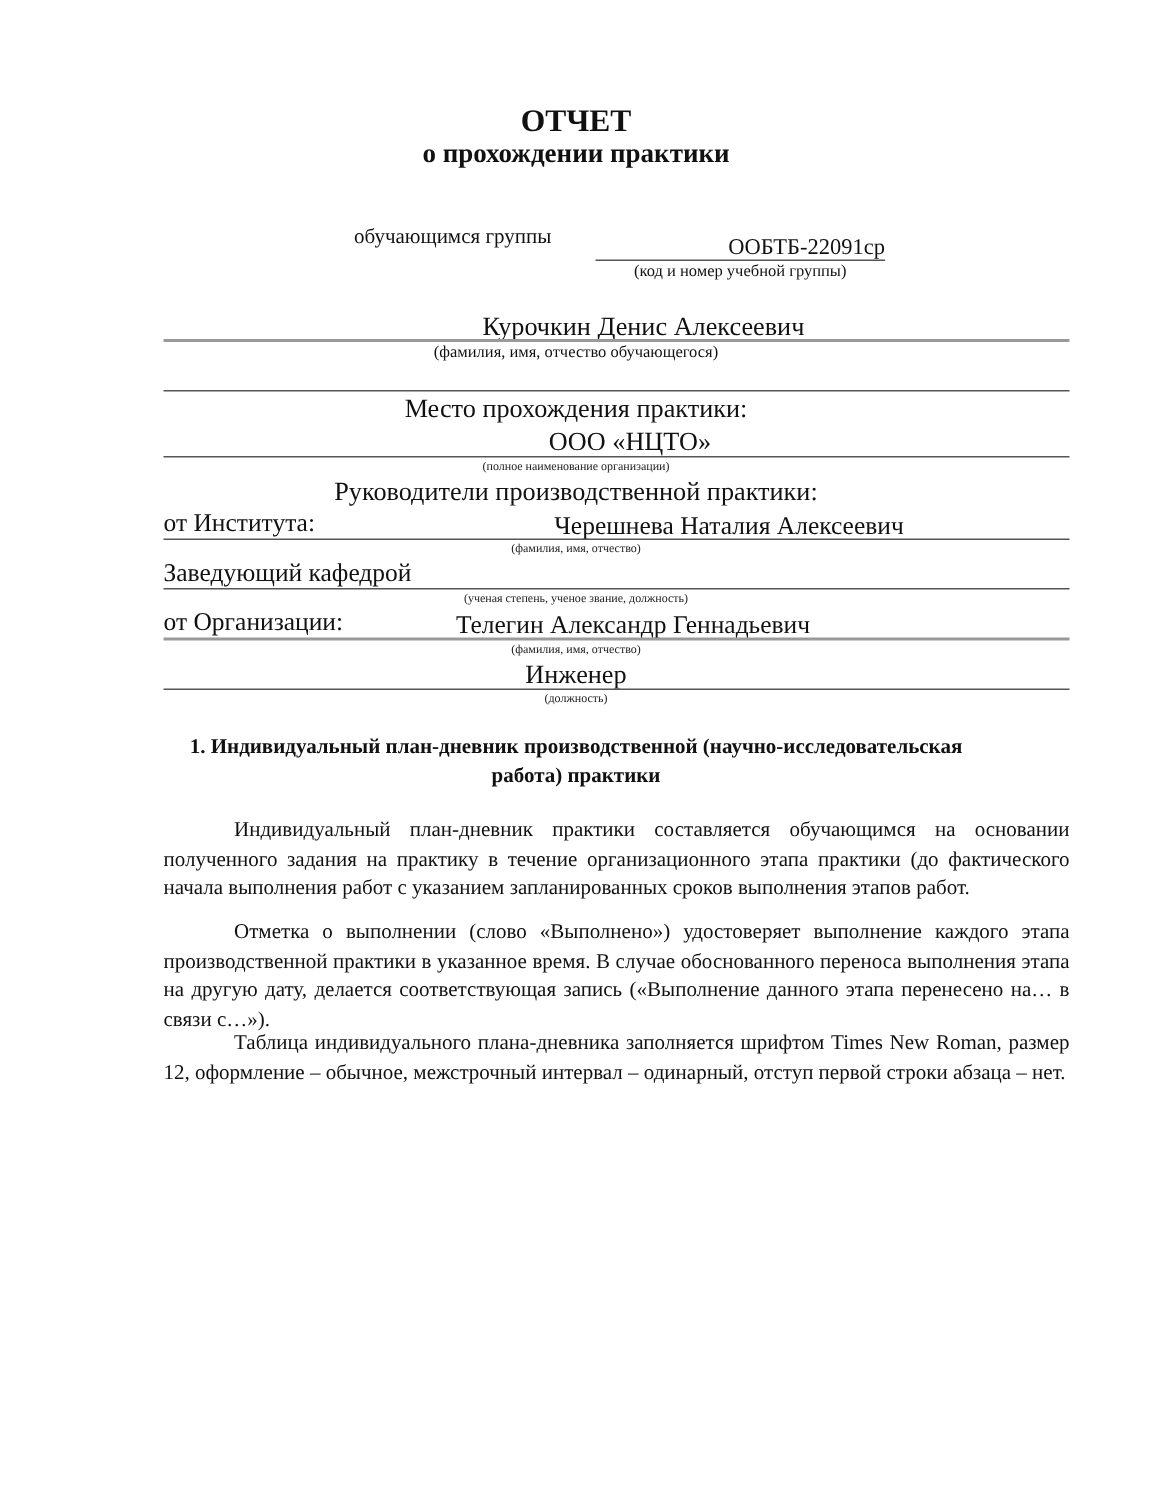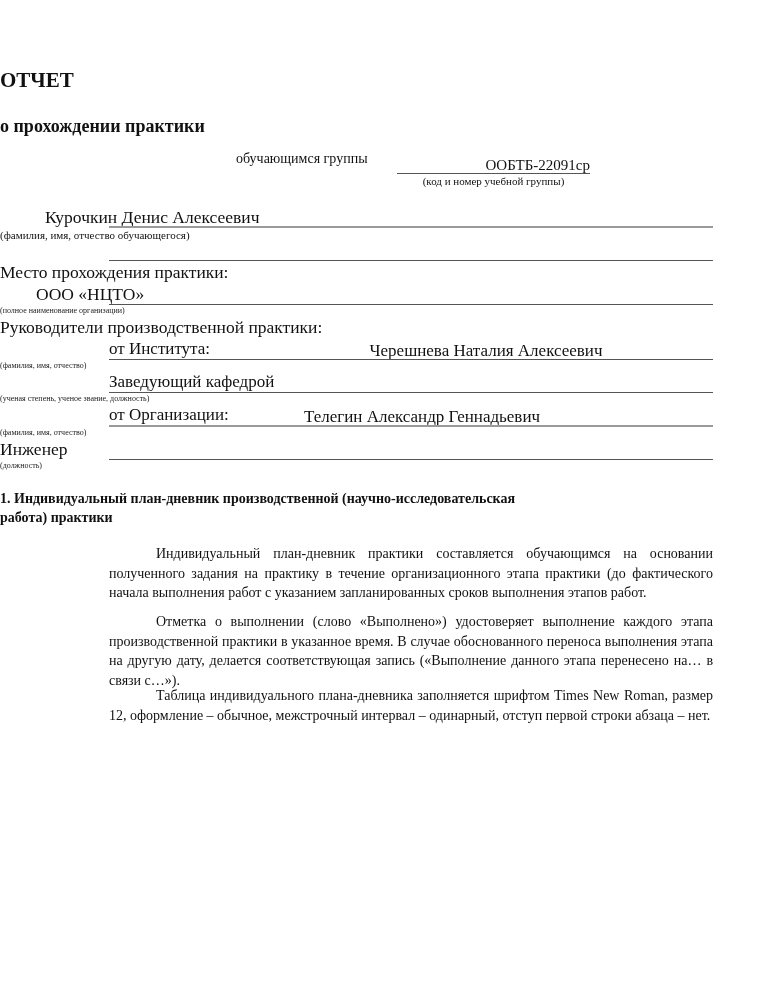--- a/index.html
+++ b/index.html
@@ -1,37 +1,37 @@
 <!DOCTYPE html>
 <html><head>
 <meta charset="utf-8">
 <style>
   html, body { margin: 0; padding: 0; background: #ffffff; }
   body { width: 768px; height: 994px; position: relative; overflow: hidden;
          font-family: "Liberation Serif", "DejaVu Serif", serif; color: #111; }
   .abs { position: absolute; white-space: nowrap; }
-  .center { left: 0; width: 768px; }
+  .center { left: 0; width: 768px; text-align: center; }
   .title { font-weight: bold; font-size: 21px; }
   .subtitle { font-weight: bold; font-size: 18px; }
   .line { position: absolute; left: 109px; width: 604px; height: 1px; background: #555; }
   .line.light { background: #9a9a9a; height: 2px; }
   .caption { font-size: 9.5px; color: #222; }
   .caption.tiny { font-size: 8px; }
   .field { font-size: 17px; }
   .big { font-size: 17.5px; }
   .heading { font-weight: bold; font-size: 14px; line-height: 19px; }
   .para { position: absolute; left: 109px; width: 604px; font-size: 14px; line-height: 19.5px;
           text-align: justify; white-space: normal; }
   .para .indent { display: inline-block; width: 47px; }
 </style>
 </head>
 <body>
 
 <div class="abs center title" style="top:68px;">ОТЧЕТ</div>
-<div class="abs center subtitle" style="top:92px;margin-top:24px;">о прохождении практики</div>
+<div class="abs center subtitle" style="top:92px;">о прохождении практики</div>
 
 <div class="abs field" style="left:236px; top:151px; font-size:14px;">обучающимся группы</div>
 <div class="abs" style="left:397px; top:157px; width:193px; text-align:right; font-size:15px;">ООБТБ-22091ср</div>
 <div style="position:absolute; left:397px; top:173px; width:193px; height:1px; background:#555;"></div>
 <div class="abs" style="left:397px; top:175px; width:193px; text-align:center; font-size:11px;">(код и номер учебной группы)</div>
 
 <div class="abs center big" style="top:207px;margin-left:45px;">Курочкин Денис Алексеевич</div>
 <div class="line light" style="top:226px;"></div>
 <div class="abs center" style="top:229px; font-size:11px;">(фамилия, имя, отчество обучающегося)</div>
 

